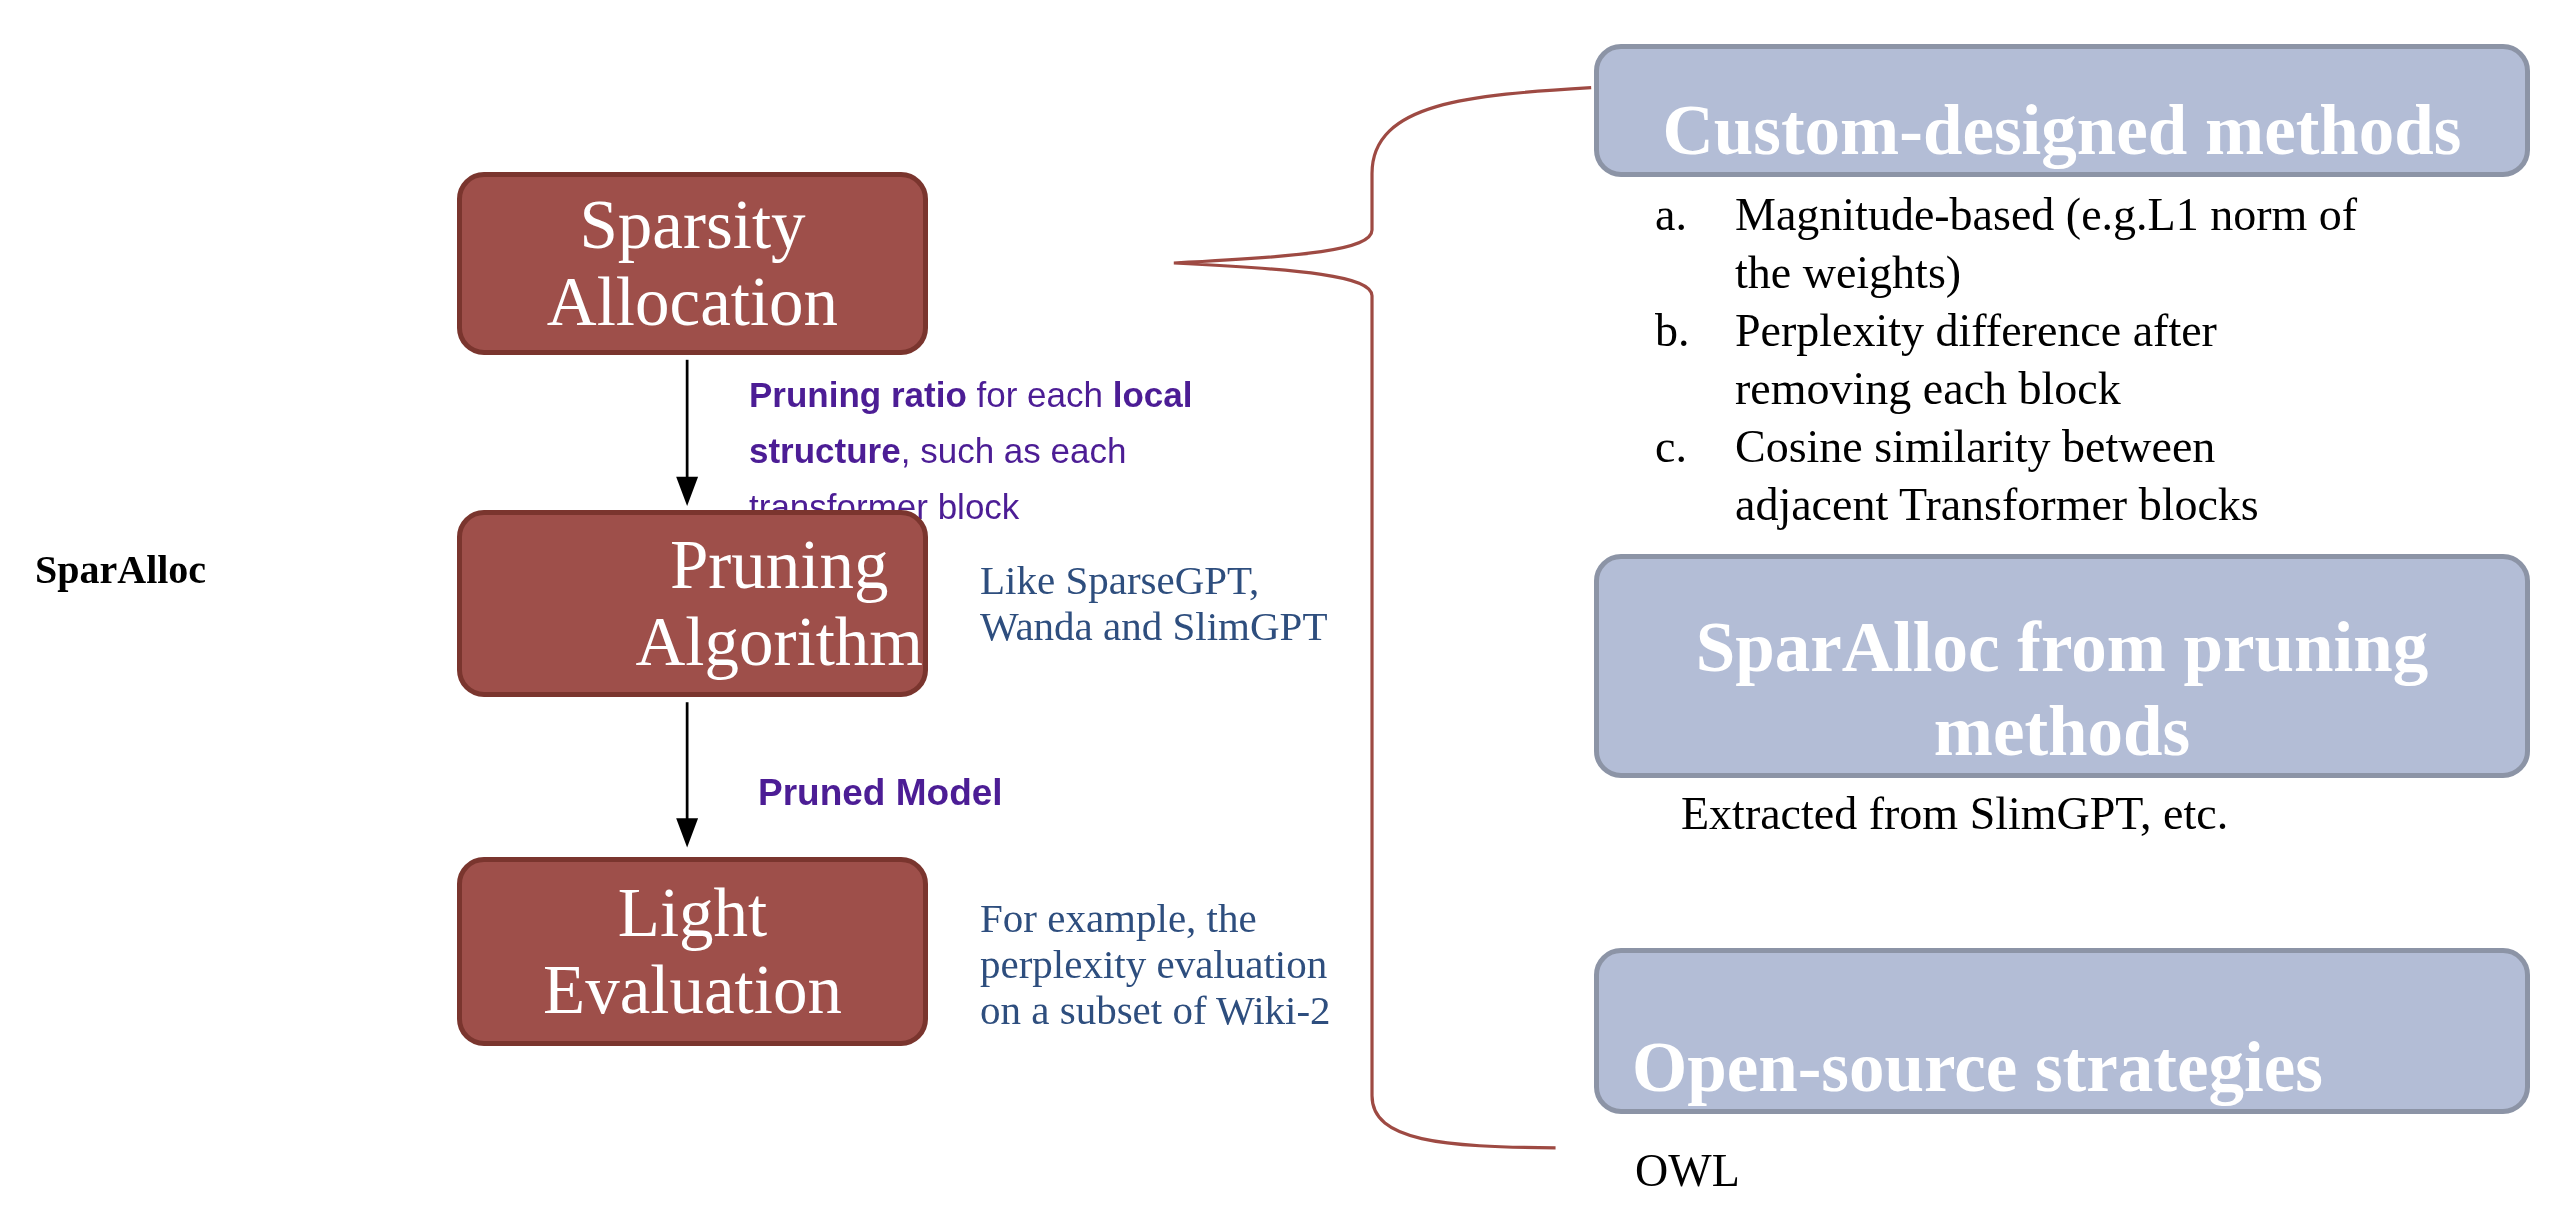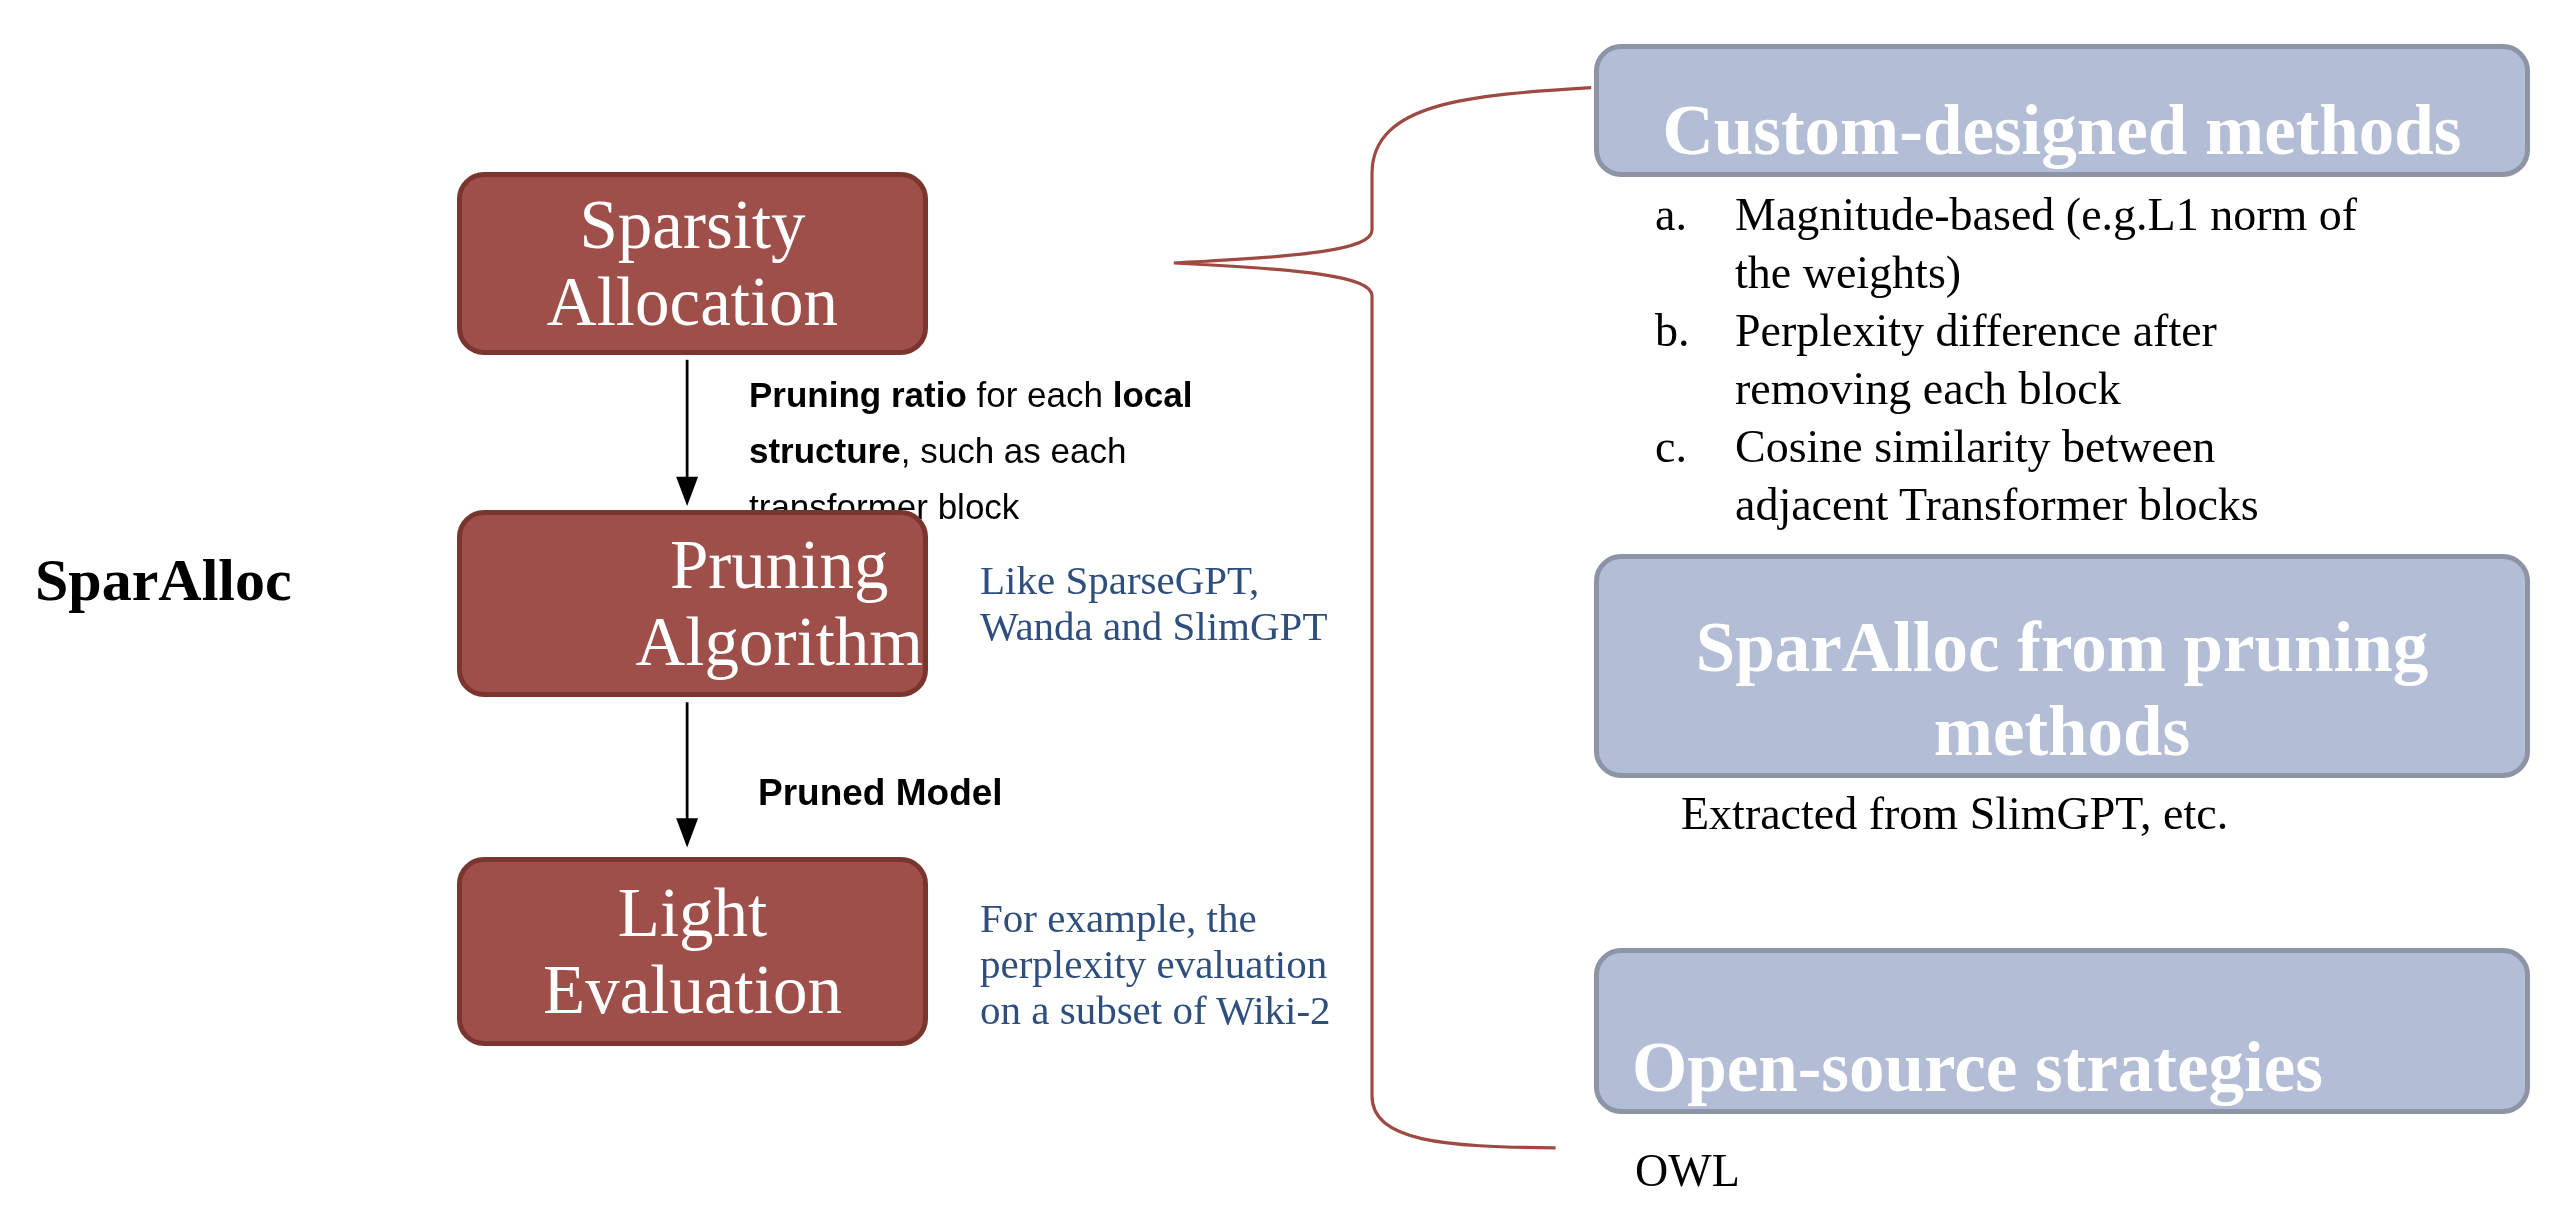--- a/index.html
+++ b/index.html
@@ -6,40 +6,40 @@
   body{
     width:2576px;height:1220px;position:relative;overflow:hidden;
     background:var(--page-bg,#ffffff);
     font-family:"Liberation Serif","DejaVu Serif",serif;
   }
   .abs{position:absolute;}
 
   
   .side-title{
     left:35px;top:546px;width:301px;
-    font-size:60px;font-weight:bold;color:#000;
+    font-size:40px;font-weight:bold;color:#000;
     font-family:"Liberation Serif","DejaVu Serif",serif;
   }
   .flow-box{
     left:457px;width:471px;box-sizing:border-box;
     background:var(--box-red,#9E4F4A);
     border:5.5px solid var(--box-red-border,#7A352E);
     border-radius:27px;
     color:#fff;text-align:center;
     font-size:69px;line-height:77px;white-space:pre-line;
     display:flex;align-items:center;justify-content:center;
   }
   #flow-box-1{top:172px;height:183px;}
   #flow-box-2{top:510px;height:187px;justify-content:flex-end;}
   #flow-box-3{top:857px;height:189px;}
 
   .arrow-label{
     left:749px;width:534px;
     font-family:"Liberation Sans","DejaVu Sans",sans-serif;
-    font-size:35px;line-height:56px;color:#000000;
+    font-size:35px;line-height:56px;color:#4c1d95;
   }
   #arrow-label-1{top:367px;}
   #arrow-label-2{top:765px;font-weight:bold;font-size:37px;left:758px;}
 
   .blue-note{
     left:980px;width:365px;
     color:var(--note-blue,#2E4E7E);
     font-size:41px;line-height:46px;white-space:pre-line;
   }
   #blue-note-1{top:557px;}

